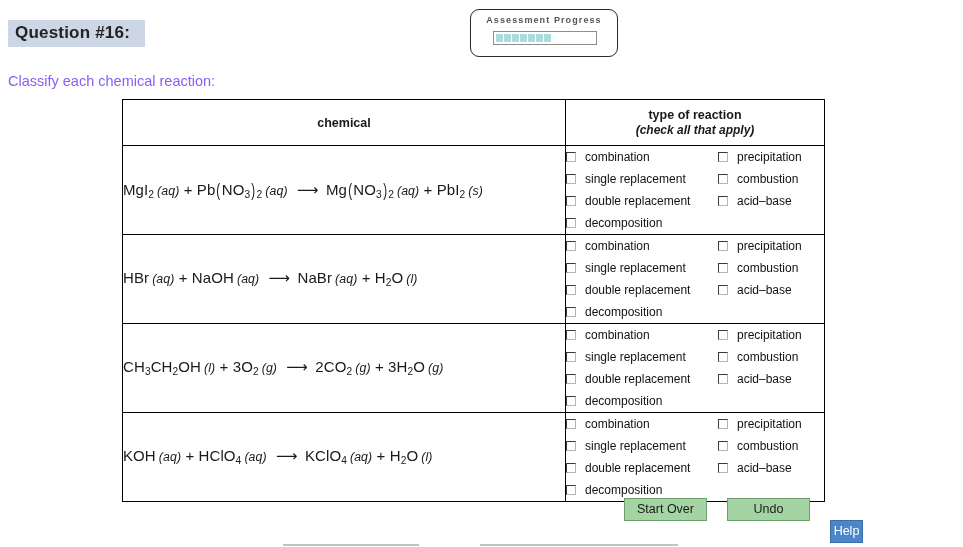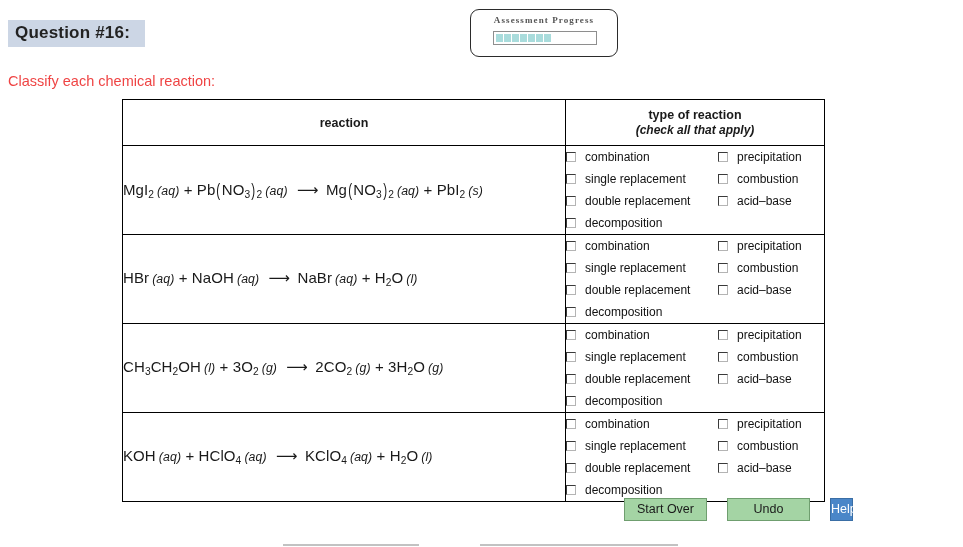--- a/index.html
+++ b/index.html
@@ -45,21 +45,20 @@
   #progress-label {
     position: absolute;
     top: 5px;
     left: 0;
     right: 0;
     text-align: center;
     font-size: 9px;
     font-weight: bold;
     color: #555555;
     letter-spacing: 1.1px;
-    font-family: Liberation Serif, serif;
   }
   #progress-bar-outer {
     position: absolute;
     left: 22px;
     top: 21px;
     width: 104px;
     height: 14px;
     border: 1px solid #8e8e8e;
     background: #ffffff;
     box-sizing: border-box;
@@ -75,21 +74,21 @@
     height: 100%;
     background: #a9dcdc;
   }
 
   
   #prompt-text {
     position: absolute;
     left: 8px;
     top: 73px;
     font-size: 14.5px;
-    color: #ef4444;
+    color: #8b5cf6;
   }
 
   
   #reaction-table {
     position: absolute;
     left: 122px;
     top: 99px;
     width: 702px;
     border-collapse: collapse;
     table-layout: fixed;
@@ -196,21 +195,22 @@
   }
   .btn-green {
     background: #a4d4a4;
     color: #1a1a1a;
     width: 83px;
   }
   .btn-blue {
     background: #4a86c8;
     border: 1px solid #3a6ea5;
     color: #ffffff;
-    width: 23px;
+    width: 33px;
+    margin-top: 22px;
   }
 
   
   .bottom-stub {
     position: absolute;
     height: 2px;
     background: #c2c2c2;
     top: 544px;
   }
   #bottom-stub-left  { left: 283px; width: 136px; }
@@ -239,21 +239,21 @@
 <div id="prompt-text">Classify each chemical reaction:</div>
 
 <table id="reaction-table">
   <colgroup>
     <col class="col-reaction">
     <col class="col-types">
   </colgroup>
   <thead>
     <tr>
       <th class="header-cell">
-        <span>reaction</span>
+        <span>chemical</span>
       </th>
       <th class="header-cell">
         <span>type of reaction</span>
         <span class="header-sub">(check all that apply)</span>
       </th>
     </tr>
   </thead>
   <tbody>
 
     <tr>

